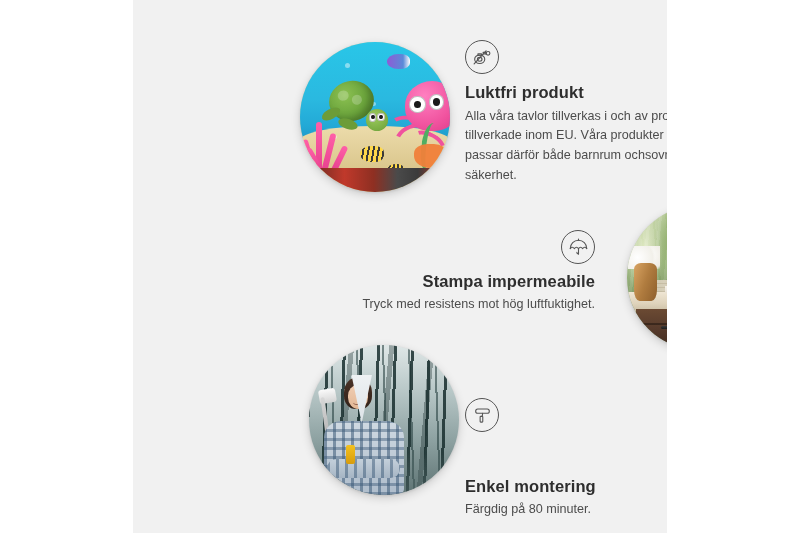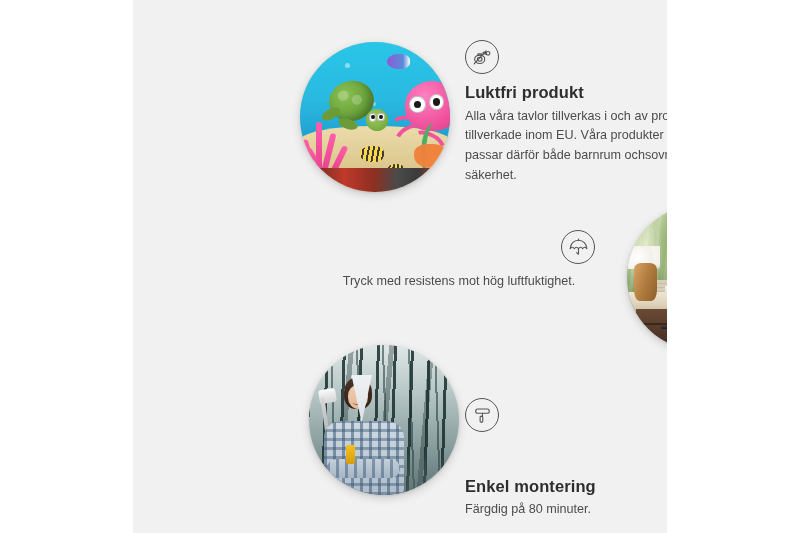--- a/index.html
+++ b/index.html
@@ -303,21 +303,21 @@
 
   
   #feature-odour { left: 332px; top: 40px; width: 290px; text-align: left; }
   #feature-odour .icon-wrap { margin-bottom: 9px; }
   #feature-odour .f-title { margin-bottom: 5px; }
 
   
   #feature-water { left: 190px; top: 230px; width: 272px; text-align: right; }
   #feature-water .icon-wrap { display:flex; justify-content:flex-end; margin-bottom: 8px; }
   #feature-water .f-title { margin-bottom: 4px; }
-  #feature-water .f-sub { text-align: center; }
+  #feature-water .f-sub { text-align: right; }
 
   
   #feature-mount { left: 332px; top: 398px; width: 260px; text-align: left; }
   #feature-mount .icon-wrap { margin-bottom: 8px; }
   #feature-mount .f-title { margin-bottom: 4px; margin-top: 45px; }
 </style>
 </head>
 <body>
 
 <div id="stage">
@@ -430,20 +430,21 @@
         <div class="icon-circle">
           <svg width="21" height="21" viewBox="0 0 24 24" fill="none" stroke="#555" stroke-width="1.25" stroke-linecap="round" stroke-linejoin="round">
             <path d="M2.6 13.2 a9.4 9.4 0 0 1 18.8 0"></path>
             <path d="M2.6 13.2 q2.35 -3.1 4.7 0 q2.35 -3.1 4.7 0 q2.35 -3.1 4.7 0 q2.35 -3.1 4.7 0"></path>
             <path d="M12 13.2 v6.2"></path>
             <path d="M12 19.4 a1.9 1.9 0 0 1 -1.9 -1.9"></path>
             <path d="M12 3.8 v-1.4"></path>
           </svg>
         </div>
       </div>
+      <h2 class="f-title">Stampa impermeabile</h2>
       <p class="f-sub">Tryck med resistens mot hög luftfuktighet.</p>
     </div>
 
     <div class="feature" id="feature-mount">
       <div class="icon-wrap">
         <div class="icon-circle">
           <svg width="21" height="21" viewBox="0 0 24 24" fill="none" stroke="#555" stroke-width="1.25" stroke-linecap="round" stroke-linejoin="round">
             <rect x="4.2" y="4.6" width="15.6" height="4.8" rx="2.4"></rect>
             <path d="M12 9.4 v2.2 a1.4 1.4 0 0 1 -1.4 1.4 h-0.1"></path>
             <rect x="9.3" y="13.0" width="3.0" height="6.6" rx="0.7"></rect>

